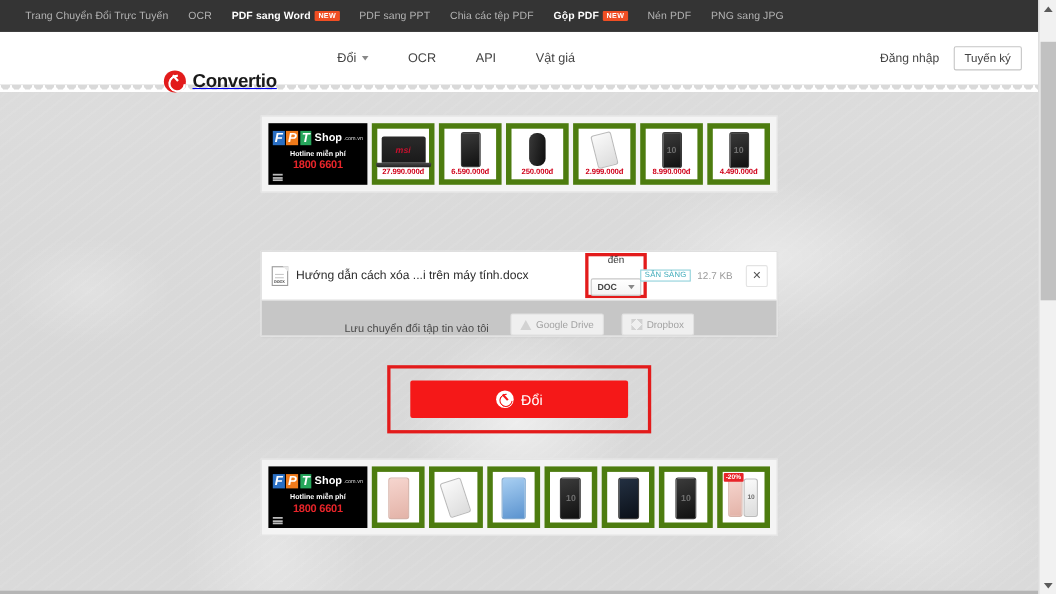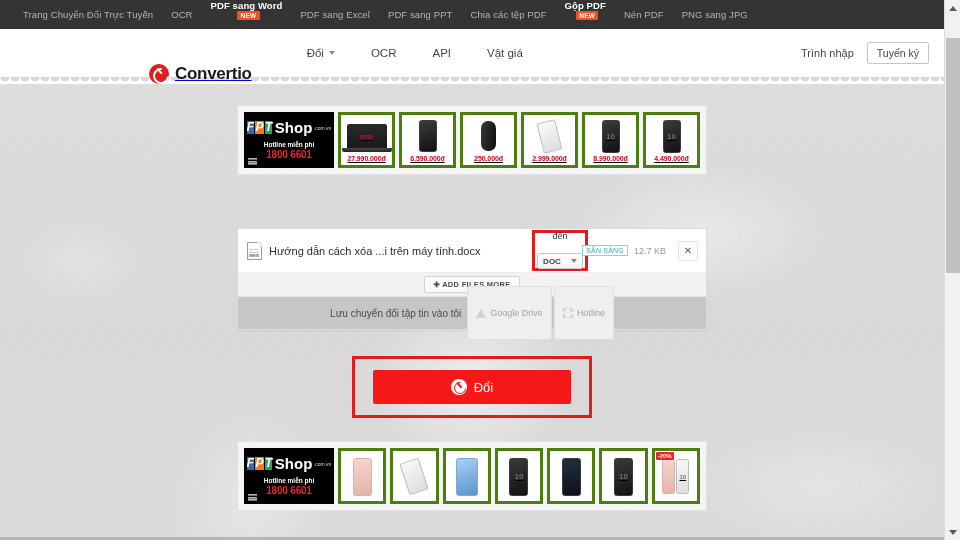--- a/index.html
+++ b/index.html
@@ -33,21 +33,21 @@
     color: #b4b4b4;
     font-size: 9.5px;
     text-decoration: none;
     white-space: nowrap;
     padding: 0 9px;
     letter-spacing: .1px;
     display: flex;
     align-items: center;
     height: 29px;
   }
-  #topbar .tb-link.active { color: #ffffff; font-weight: bold; flex-direction: column; }
+  #topbar .tb-link.active { color: #ffffff; font-weight: bold; }
   .new-badge {
     background: #f04e23;
     color: #fff;
     font-size: 6.5px;
     font-weight: bold;
     padding: 1.5px 3px 1px 3px;
     margin-left: 4px;
     border-radius: 1px;
     letter-spacing: .3px;
     line-height: 1;
@@ -200,45 +200,44 @@
   .fpt-row { display: flex; justify-content: center; align-items: center; gap: 1.5px; }
   .fpt-letter {
     font-size: 12px; font-weight: bold; color: #fff;
     width: 13px; height: 13px; line-height: 13px;
     display: inline-block;
     font-style: italic;
   }
   .fpt-f { background: #2a6fc4; }
   .fpt-p { background: #f07a1a; }
   .fpt-t { background: #26a65b; }
-  .shop-txt { font-size: 15px; font-weight: bold; margin-left: 1px; color: #fff; text-align: center; }
+  .shop-txt { font-size: 10px; font-weight: bold; margin-left: 1px; color: #fff; text-align: center; }
   .shop-dom { font-size: 5px; color: #ddd; font-weight: normal; }
   .hotline { font-size: 6.5px; margin-top: 5px; color: #fff; font-weight: bold; }
   .hotphone { font-size: 10px; color: #e8252a; font-weight: bold; margin-top: 1px; letter-spacing: -.2px; }
   .burger {
     position: absolute; left: 4px; bottom: 3px;
     width: 9px; height: 7px;
     background:
       linear-gradient(#bbb,#bbb) 0 0/9px 1.6px no-repeat,
       linear-gradient(#bbb,#bbb) 0 2.7px/9px 1.6px no-repeat,
       linear-gradient(#bbb,#bbb) 0 5.4px/9px 1.6px no-repeat;
   }
 
   .ad-item {
     flex: 1 1 0;
     background: #fff;
-    border: 3px solid #4d7c0f;
+    border: 5px solid #4d7c0f;
     display: flex;
     flex-direction: column;
     align-items: center;
     justify-content: flex-end;
     padding: 4px 2px 3px 2px;
     position: relative;
     min-width: 0;
-    text-decoration: underline;
   }
   .ad-thumb {
     flex: 1 1 auto;
     display: flex;
     align-items: center;
     justify-content: center;
     width: 100%;
     min-height: 0;
   }
   .ad-price {
@@ -413,31 +412,31 @@
     cursor: pointer;
     letter-spacing: .3px;
     border-radius: 2px;
     font-family: inherit;
     font-weight: bold;
   }
   .cloud-row {
     background: #c6c6c6;
     height: 32px;
     display: flex;
-    align-items: center;
+    align-items: flex-end;
     justify-content: center;
-    gap: 2px;
+    gap: 16px;
   }
   .cloud-label { font-size: 10px; color: #4a4a4a; margin-right: 4px; }
   .cloud-btn {
     background: #efefef;
     border: 1px solid #e0e0e0;
     font-size: 9px;
     color: #a2a2a2;
-    padding: 21px 8px;
+    padding: 4px 8px;
     display: flex; align-items: center; gap: 4px;
     cursor: pointer;
     border-radius: 2px;
     font-family: inherit;
   }
   .gd-icon {
     width: 0; height: 0;
     border-left: 5px solid transparent;
     border-right: 5px solid transparent;
     border-bottom: 9px solid #d2d2d2;
@@ -548,23 +547,20 @@
     <a class="tb-link" href="#">
         <span>Trang Chuyển Đổi Trực Tuyến</span>
       </a>
     <a class="tb-link" href="#">
         <span>OCR</span>
       </a>
     <a class="tb-link active" href="#">
       <span>PDF sang Word</span>
       <span class="new-badge">NEW</span>
     </a>
-    <a class="tb-link" href="#">
-        <span>PDF sang Excel</span>
-      </a>
     <a class="tb-link" href="#">
         <span>PDF sang PPT</span>
       </a>
     <a class="tb-link" href="#">
         <span>Chia các tệp PDF</span>
       </a>
     <a class="tb-link active" href="#">
       <span>Gộp PDF</span>
       <span class="new-badge">NEW</span>
     </a>
@@ -591,21 +587,21 @@
           <span>OCR</span>
         </a>
       <a href="#">
           <span>API</span>
         </a>
       <a href="#">
           <span>Vật giá</span>
         </a>
     </nav>
     <div id="autharea">
-      <a class="login" href="#">Trình nhập</a>
+      <a class="login" href="#">Đăng nhập</a>
       <button class="signup">Tuyến ký</button>
     </div>
   </div>
 
   <div id="scallop"></div>
 
   <div id="content">
     <div class="centerwrap">
 
       <div class="ad-banner" style="margin-top:21px; height:70px;">
@@ -677,33 +673,30 @@
               <span>DOC</span>
               <i class="caret-dn"></i>
             </span>
           </div>
 
           <span class="status-badge">SẴN SÀNG</span>
           <span class="file-size">12.7 KB</span>
           <button class="remove-btn">✕</button>
         </div>
 
-        <div class="addmore-row">
-          <button class="addmore-btn">✚ ADD FILES MORE</button>
-        </div>
 
         <div class="cloud-row">
           <span class="cloud-label">Lưu chuyển đổi tập tin vào tôi</span>
           <button class="cloud-btn">
             <i class="gd-icon"></i>
             <span>Google Drive</span>
           </button>
           <button class="cloud-btn">
             <i class="db-icon"></i>
-            <span>Hotline</span>
+            <span>Dropbox</span>
           </button>
         </div>
       </div>
 
       <div id="convert-outline">
         <button id="convert-btn">
           <span class="cmark"></span>
           <span>Đổi</span>
         </button>
       </div>

